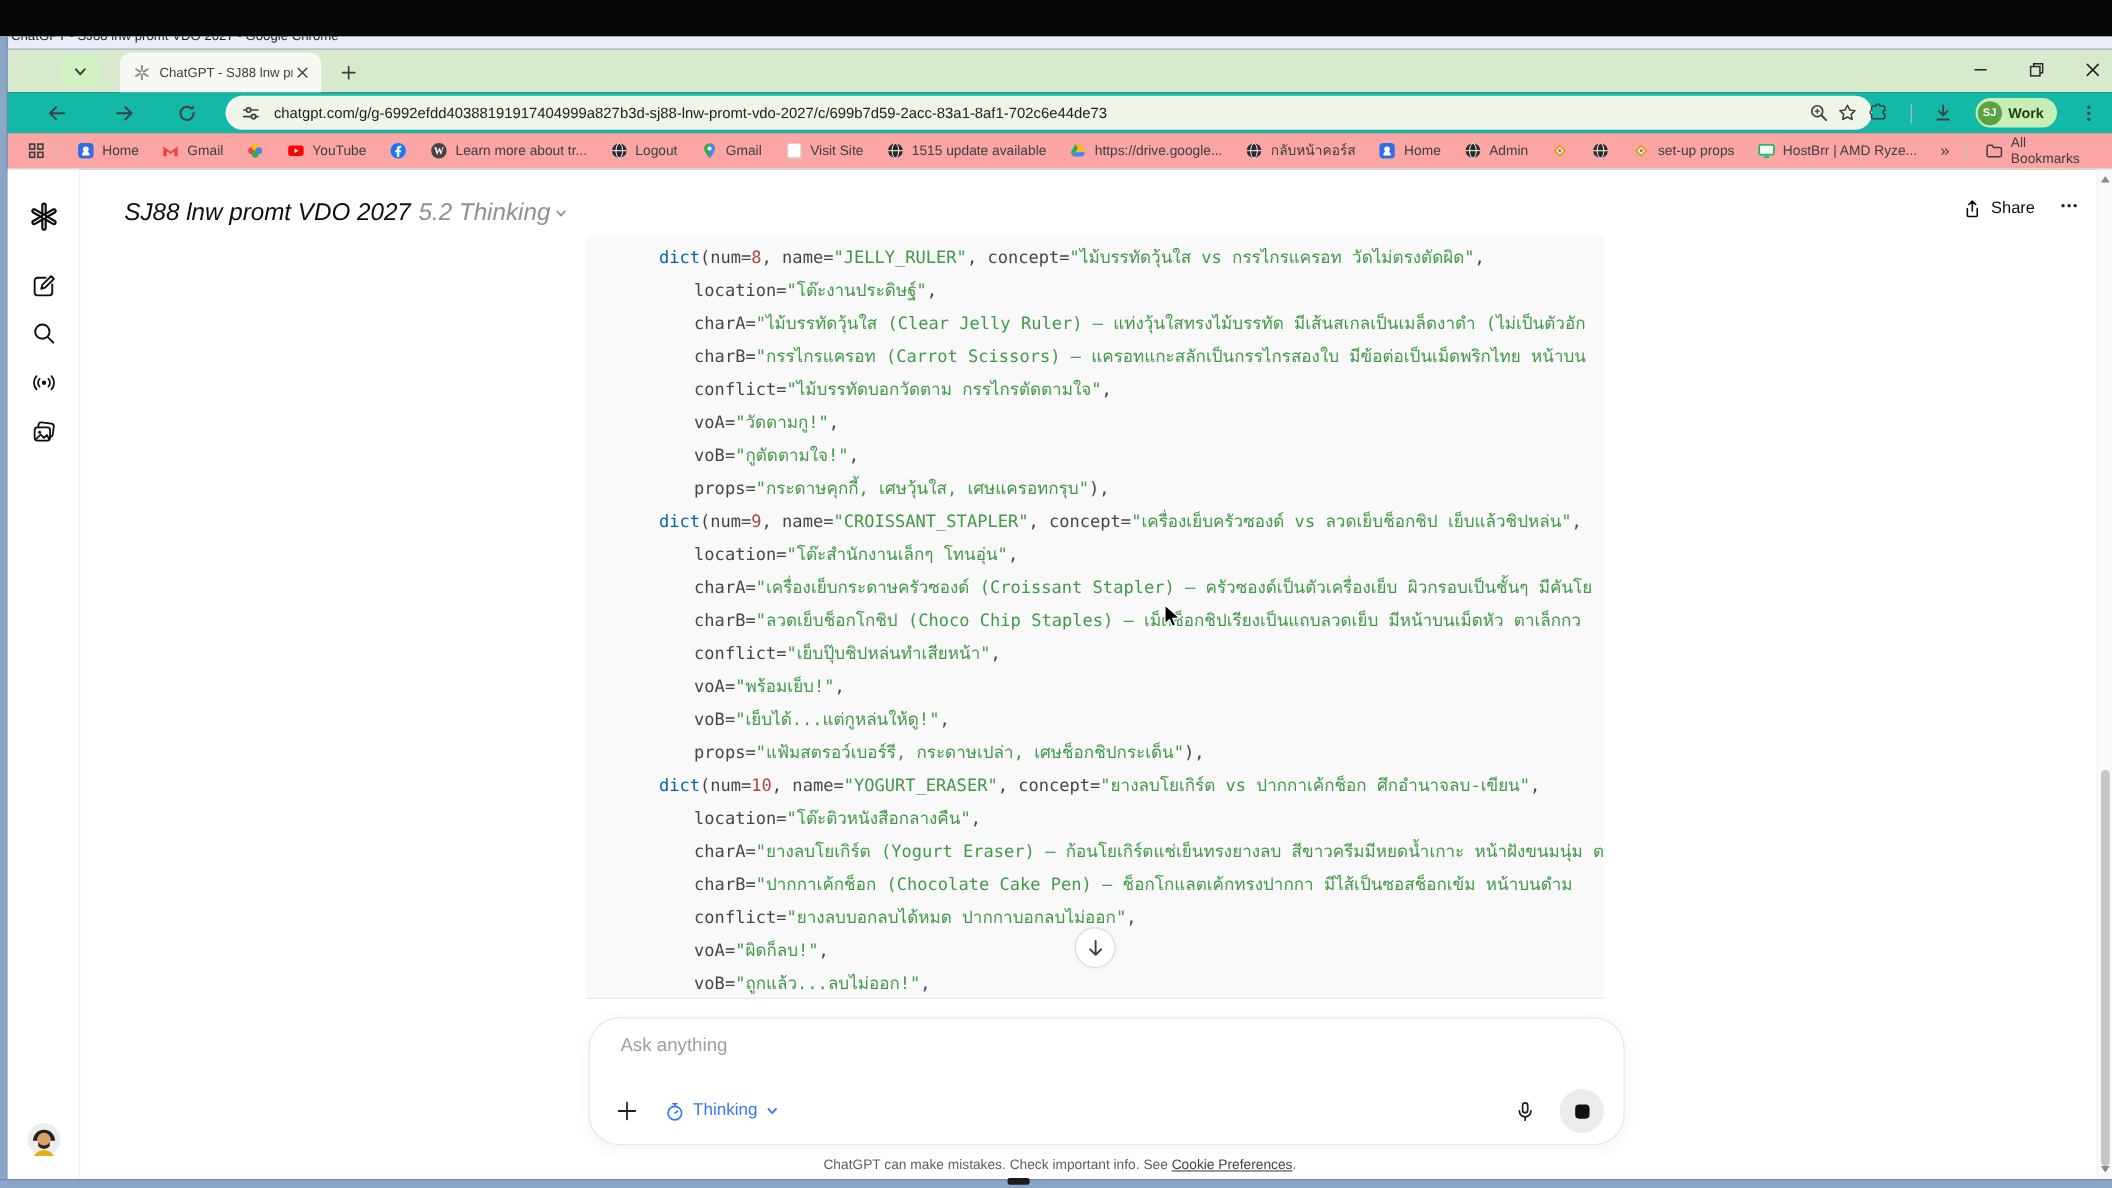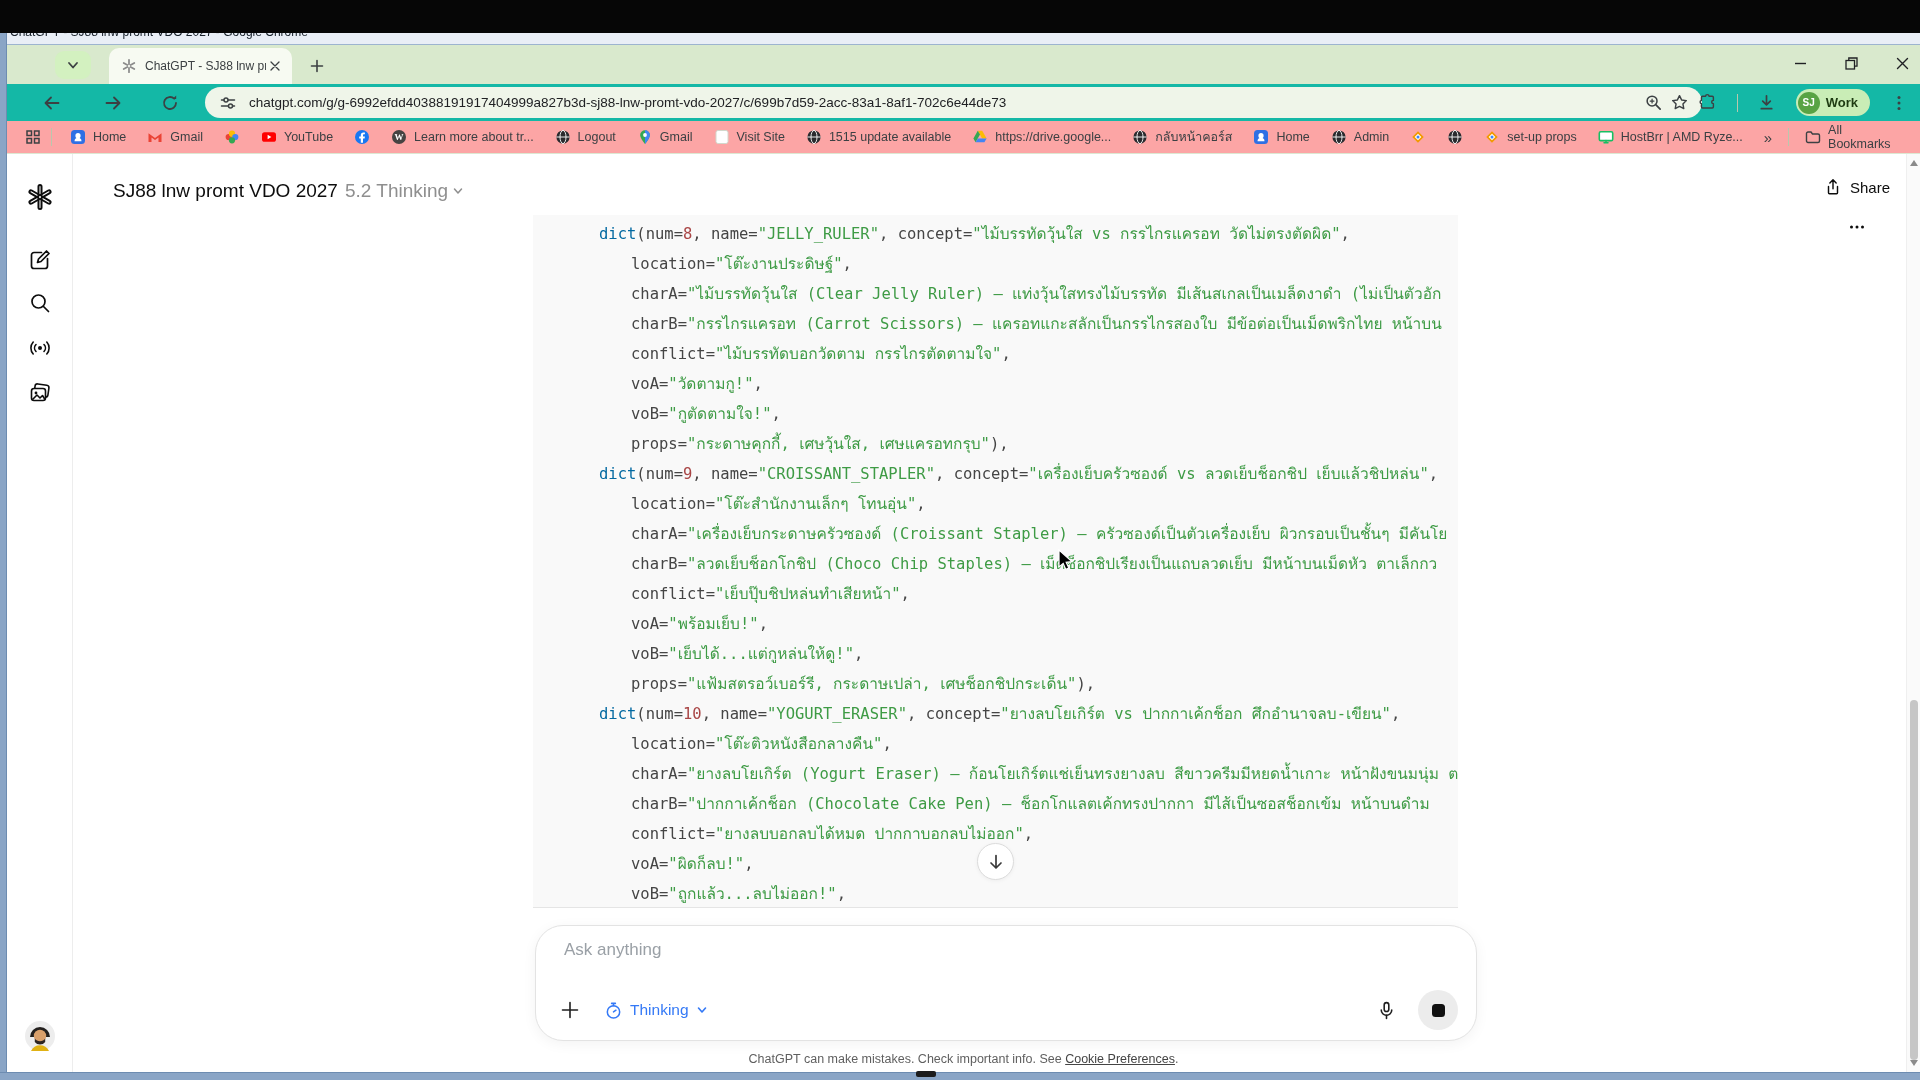--- a/index.html
+++ b/index.html
@@ -45,24 +45,24 @@
   .bm-label { font-size:12.5px; color:#3c4043; margin-left:7px;}
   .bm-label:empty { display:none; }
   #bm-right { margin-left:auto; display:flex; align-items:center; gap:10px;}
   #bm-overflow { font-size:15px; color:#3c4043; padding:0 6px;}
   #all-bookmarks { display:flex; align-items:center; padding:3px 6px;}
 
   
   #app { left:7px; top:154px; width:1913px; height:918px; background:#fff; }
   #side-rail { position:absolute; left:0; top:0; width:66px; height:918px; border-right:1px solid #ededed; background:#fff;}
   .rail-ic { position:absolute; left:17px; width:32px; height:32px; display:flex; align-items:center; justify-content:center; border-radius:8px;}
-  #chat-header-title { position:absolute; left:106px; top:26px; font-size:19px; color:#0d0d0d; }
+  #chat-header-title { position:absolute; left:106px; top:26px; font-size:22px; color:#0d0d0d;font-style:italic; }
   #chat-header-title .model { color:#8f8f8f; margin-left:7px;}
   #chat-header-title .chev { display:inline-block; margin-left:4px; }
-  #header-right { position:absolute; right:30px; top:24px; display:flex; align-items:center; gap:22px;flex-direction:column;}
+  #header-right { position:absolute; right:30px; top:24px; display:flex; align-items:center; gap:22px;}
   #share-btn { display:flex; align-items:center; gap:8px; font-size:15px; color:#0d0d0d;}
 
   
   #code-card { position:absolute; left:526px; top:61px; width:925px; height:693px; background:#f9f9f9; border-bottom:1px solid #e5e5e5; overflow:hidden; padding:4px 0 0 42px;}
   .code-line { font-family:"DejaVu Sans Mono", monospace; font-size:15.5px; line-height:30px; white-space:pre; }
   .tok-k { color:#0369a1;margin-left:24px; }
   .tok-n { color:#a94646; }
   .tok-s { color:#3e9b45; }
   .tok-i { color:#454545; }
 

